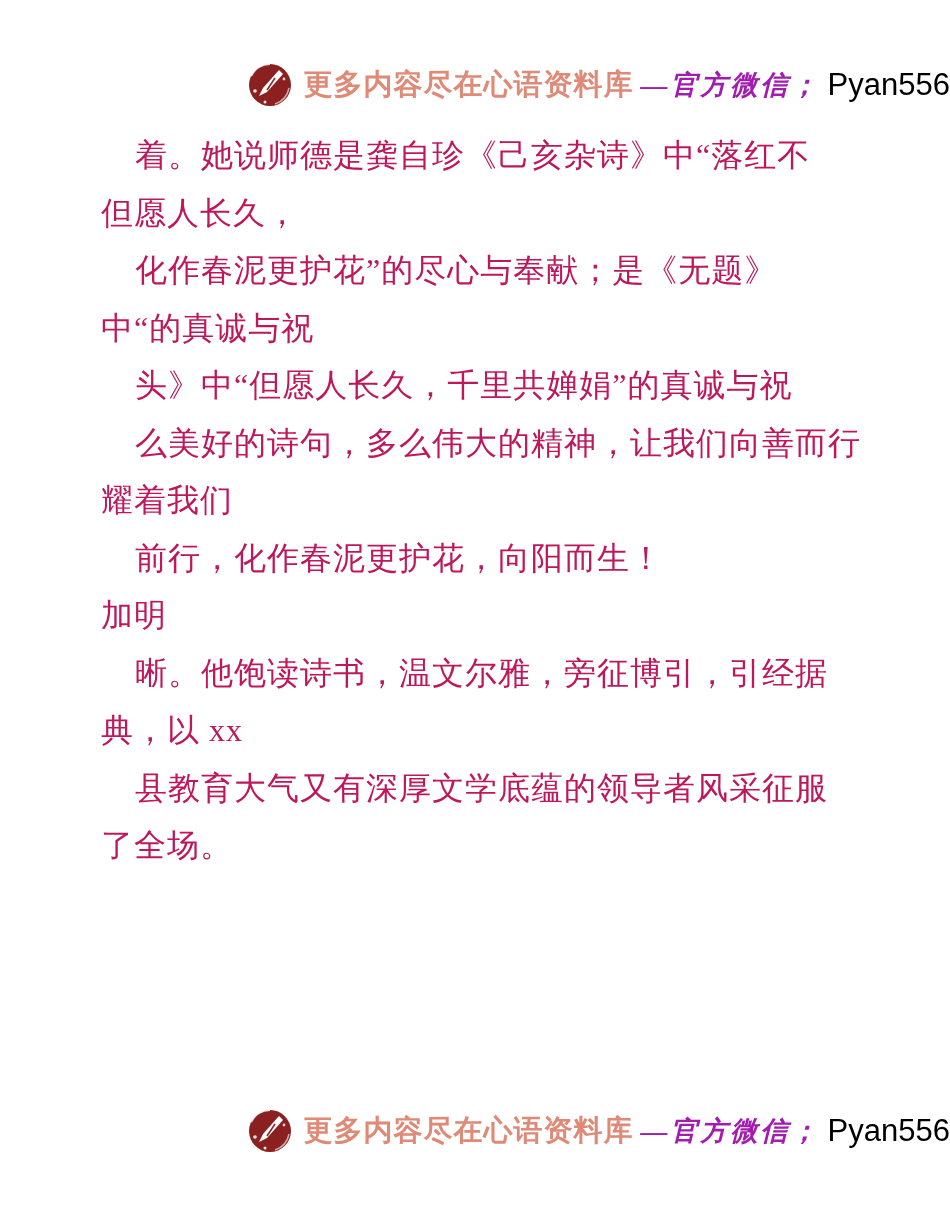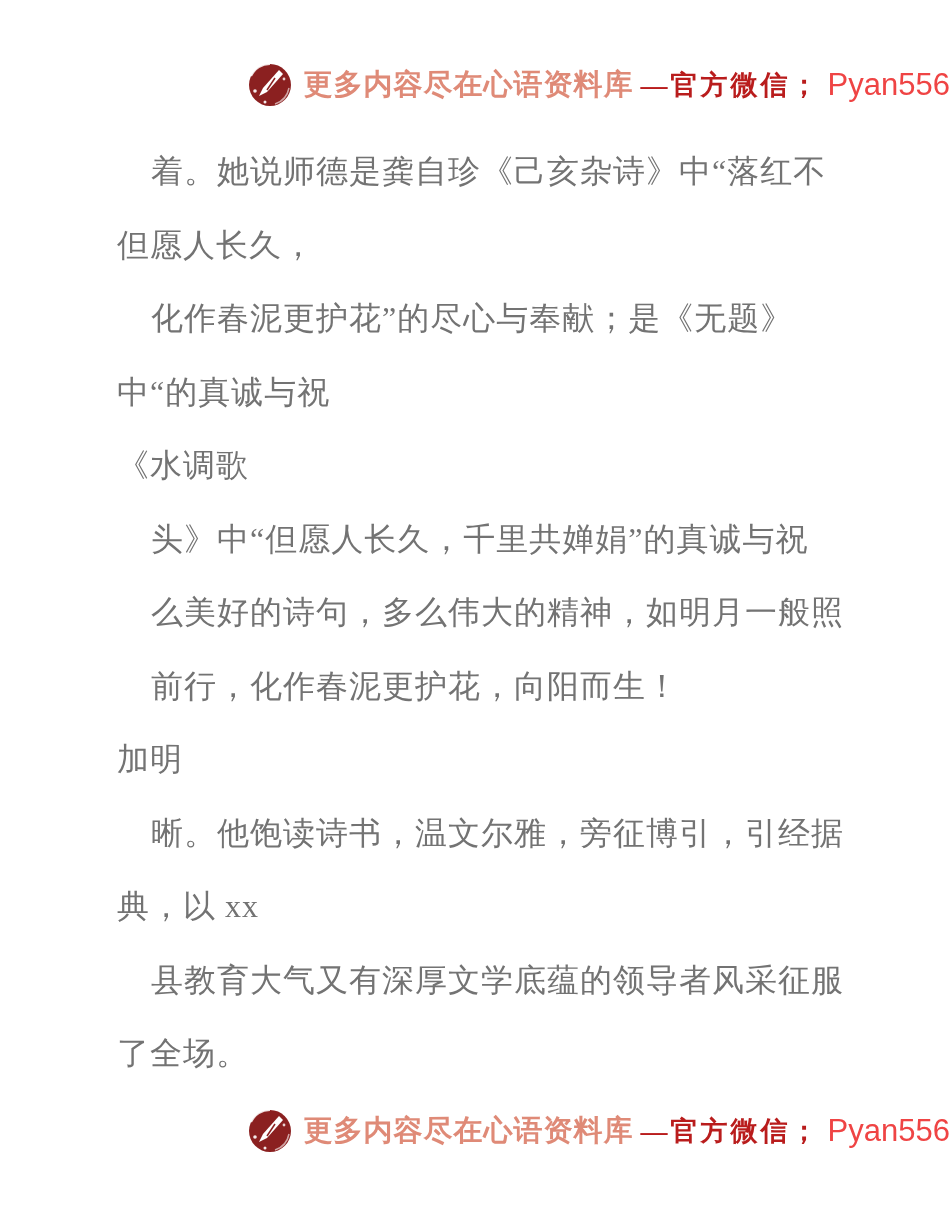--- a/index.html
+++ b/index.html
@@ -23,42 +23,43 @@
   .watermark.bottom{top:1106px;}
   .wm-logo{width:50px;height:50px;flex:0 0 auto;margin-right:2px;}
   .wm-brand{
     color:#df8a77;
     font-size:29px;
     font-weight:bold;
     font-family:"Liberation Serif", serif;
     letter-spacing:1px;
   }
   .wm-label{
-    color:#b91c1c;
+    color:#a21caf;
     font-size:27px;
+    font-style:italic;
     font-weight:bold;
     font-family:"Liberation Serif", serif;
     letter-spacing:3px;
   }
   .wm-id{
-    color:#ef4444;
+    color:#000000;
     font-size:31px;
     font-family:"Liberation Sans", sans-serif;
   }
   .doc{
     position:absolute;
     top:127px;
     left:101px;
     width:770px;
   }
   .line{
-    margin:16px;
+    margin:0;
     font-size:32px;
     line-height:57.5px;
-    color:#737373;
+    color:#be185d;
     letter-spacing:1px;
     white-space:pre;
     font-family:"Liberation Serif", serif;
   }
   .line.indent{padding-left:34px;}
 </style>
 </head>
 <body>
 
 <div class="watermark top">
@@ -75,23 +76,23 @@
   <span class="wm-brand">更多内容尽在心语资料库</span>
     <span class="wm-label">—官方微信；</span>
     <span class="wm-id">Pyan556</span>
 </div>
 
 <div class="doc">
   <p class="line indent">着。她说师德是龚自珍《己亥杂诗》中“落红不</p>
   <p class="line">但愿人长久，</p>
   <p class="line indent">化作春泥更护花”的尽心与奉献；是《无题》</p>
   <p class="line">中“的真诚与祝</p>
-  <p class="line">《水调歌</p>
   <p class="line indent">头》中“但愿人长久，千里共婵娟”的真诚与祝</p>
-  <p class="line indent">么美好的诗句，多么伟大的精神，如明月一般照</p>
+  <p class="line indent">么美好的诗句，多么伟大的精神，让我们向善而行</p>
+  <p class="line">耀着我们</p>
   <p class="line indent">前行，化作春泥更护花，向阳而生！</p>
   <p class="line">加明</p>
   <p class="line indent">晰。他饱读诗书，温文尔雅，旁征博引，引经据</p>
   <p class="line">典，以 xx</p>
   <p class="line indent">县教育大气又有深厚文学底蕴的领导者风采征服</p>
   <p class="line">了全场。</p>
 </div>
 
 <div class="watermark bottom">
   <svg class="wm-logo" viewBox="0 0 50 50" xmlns="http://www.w3.org/2000/svg">

